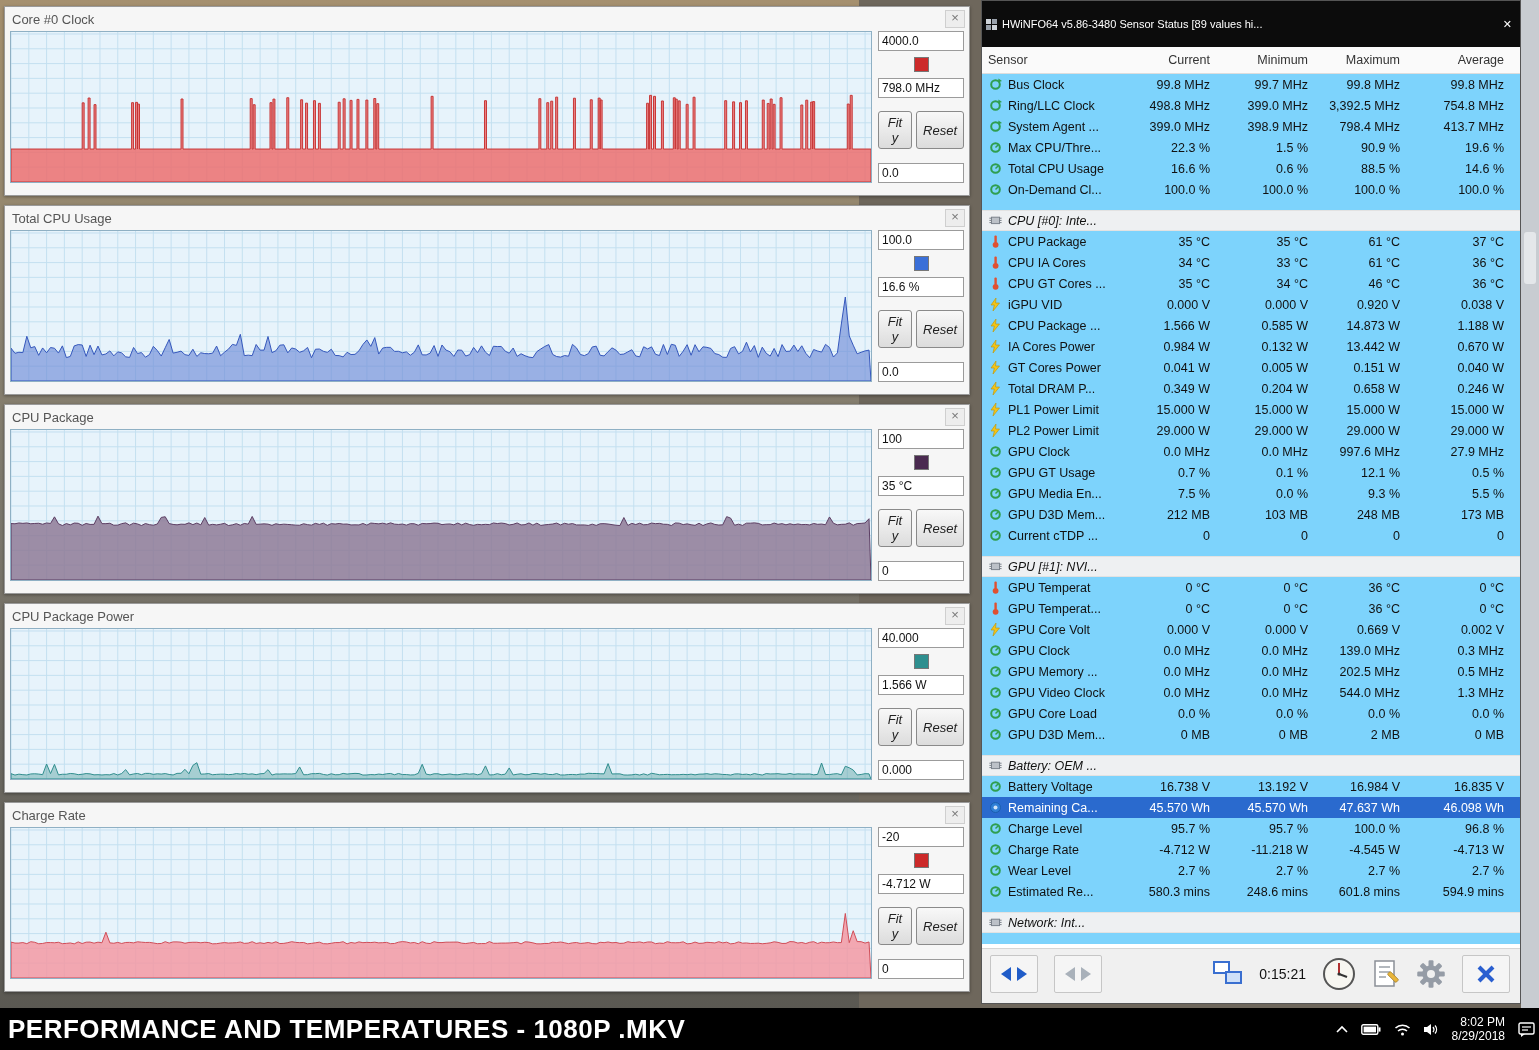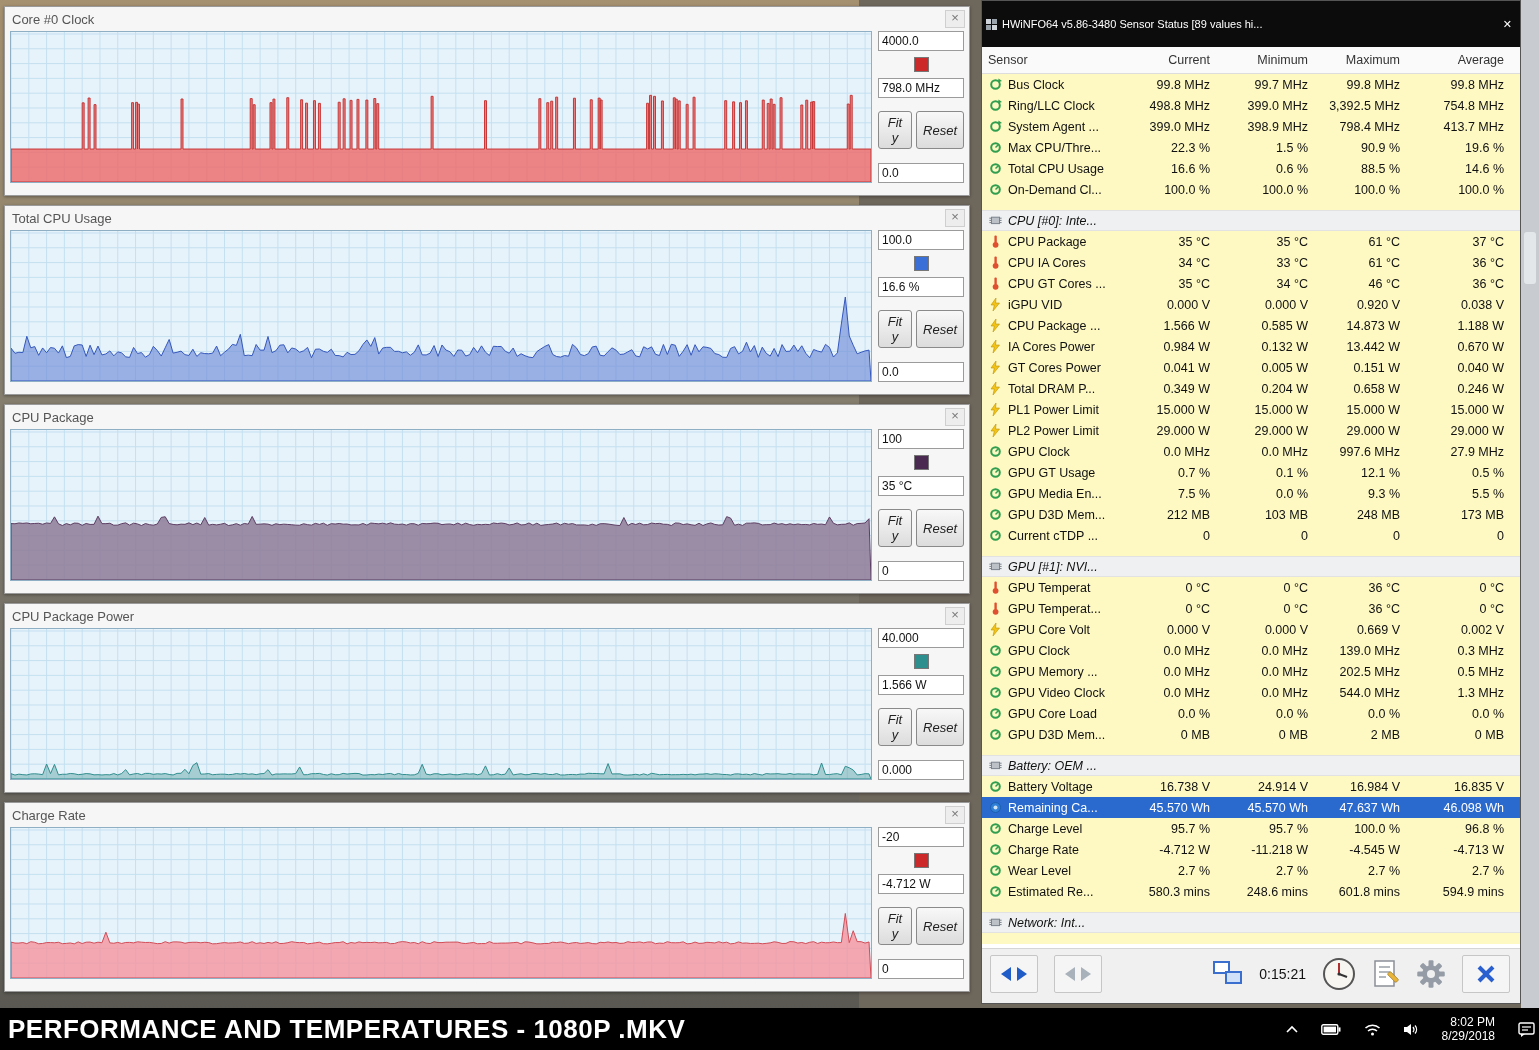--- a/index.html
+++ b/index.html
@@ -34,21 +34,21 @@
     border:1px solid #555;box-sizing:border-box;display:flex;flex-direction:column;}
   .titlebar{height:16px;background:#0c0c0c;color:#fff;display:flex;align-items:center;
     padding:15px 4px;font-size:11px;gap:5px;flex:none;}
   .title-text{flex:1;white-space:nowrap;overflow:hidden;}
   .title-close{color:#fff;font-size:11px;padding:0 4px;cursor:default;}
   .cols{height:26px;display:flex;align-items:center;background:#fafafa;border-bottom:1px solid #ddd;
     font-size:12.5px;color:#333;padding:0 16px 0 6px;flex:none;}
   .cols .col-sensor{flex:1;text-align:left;}
   .cols .cnum{text-align:right;white-space:nowrap;}
   .c-cur{width:90px;}.c-min{width:98px;}.c-max{width:92px;}.c-avg{width:104px;}
-  .rows{height:870px;overflow:hidden;flex:none;background:#fef9c3;}
+  .rows{height:870px;overflow:hidden;flex:none;background:#7dd3fc;}
   .srow{display:flex;align-items:center;height:21px;padding:0 16px 0 6px;font-size:12.5px;color:#111;}
   .srow .icon{width:14px;height:14px;margin-right:6px;flex:none;display:flex;align-items:center;justify-content:center;}
   .sname{flex:1;white-space:nowrap;overflow:hidden;}
   .cell{text-align:right;white-space:nowrap;}
   .section{background:#eef0f2;border-top:1px solid #e2e2e2;border-bottom:1px solid #e2e2e2;
     margin-top:10px;font-style:italic;box-sizing:border-box;}
   .sel{background:#2a6ace;color:#fff;}
   .filler{flex:1;background:#fff;}
   .toolbar{height:50px;background:#f0f0f0;border-top:1px solid #d5d5d5;display:flex;align-items:center;
     gap:16px;padding:0 10px 4px 8px;flex:none;}
@@ -57,21 +57,21 @@
   .tool-icon{display:flex;align-items:center;justify-content:center;flex:none;cursor:default;}
   .tool-time{font-size:14px;color:#111;flex:none;}
   .tool-spacer{flex:1;}
   
   #right-strip{position:absolute;left:1521px;top:0;width:18px;height:1008px;background:#c8ccd1;}
   #right-strip .thumb{position:absolute;left:3px;top:232px;width:12px;height:52px;background:#e4e7ea;border-radius:3px;}
   
   #bottombar{position:absolute;left:0;top:1008px;width:1539px;height:42px;background:#000;
     display:flex;align-items:center;}
   .caption{color:#fff;font-weight:700;font-size:26px;letter-spacing:.5px;padding-left:8px;white-space:nowrap;}
-  .tray{position:absolute;right:4px;top:0;height:42px;display:flex;align-items:center;gap:23px;}
+  .tray{position:absolute;right:4px;top:0;height:42px;display:flex;align-items:center;gap:13px;}
   .tray .ticon{display:flex;align-items:center;justify-content:center;}
   .tray-clock{color:#fff;font-size:12px;line-height:14px;text-align:right;}
 </style>
 </head>
 <body>
 
 <div id="screen">
 
   <div id="left-desktop">
     <div id="panels">
@@ -637,21 +637,21 @@
         </div>
         <div class="srow">
           <span class="icon">
             <svg width="13" height="13" viewBox="0 0 13 13">
               <circle cx="6.5" cy="6.5" r="4.3" fill="none" stroke="#2f9e4f" stroke-width="2"></circle>
               <line x1="6.5" y1="6.5" x2="9.3" y2="3.7" stroke="#2f9e4f" stroke-width="1.5"></line>
             </svg>
           </span>
           <span class="sname">Battery Voltage</span>
           <span class="cell c-cur">16.738 V</span>
-          <span class="cell c-min">24.914 V</span>
+          <span class="cell c-min">13.192 V</span>
           <span class="cell c-max">16.984 V</span>
           <span class="cell c-avg">16.835 V</span>
         </div>
         <div class="srow sel">
           <span class="icon">
             <svg width="13" height="13" viewBox="0 0 13 13">
               <circle cx="6.5" cy="6.5" r="5" fill="#2f7fd6" stroke="#1b5fae" stroke-width="1"></circle>
               <circle cx="6.5" cy="6.5" r="2" fill="#cfe3f8"></circle>
             </svg>
           </span>

